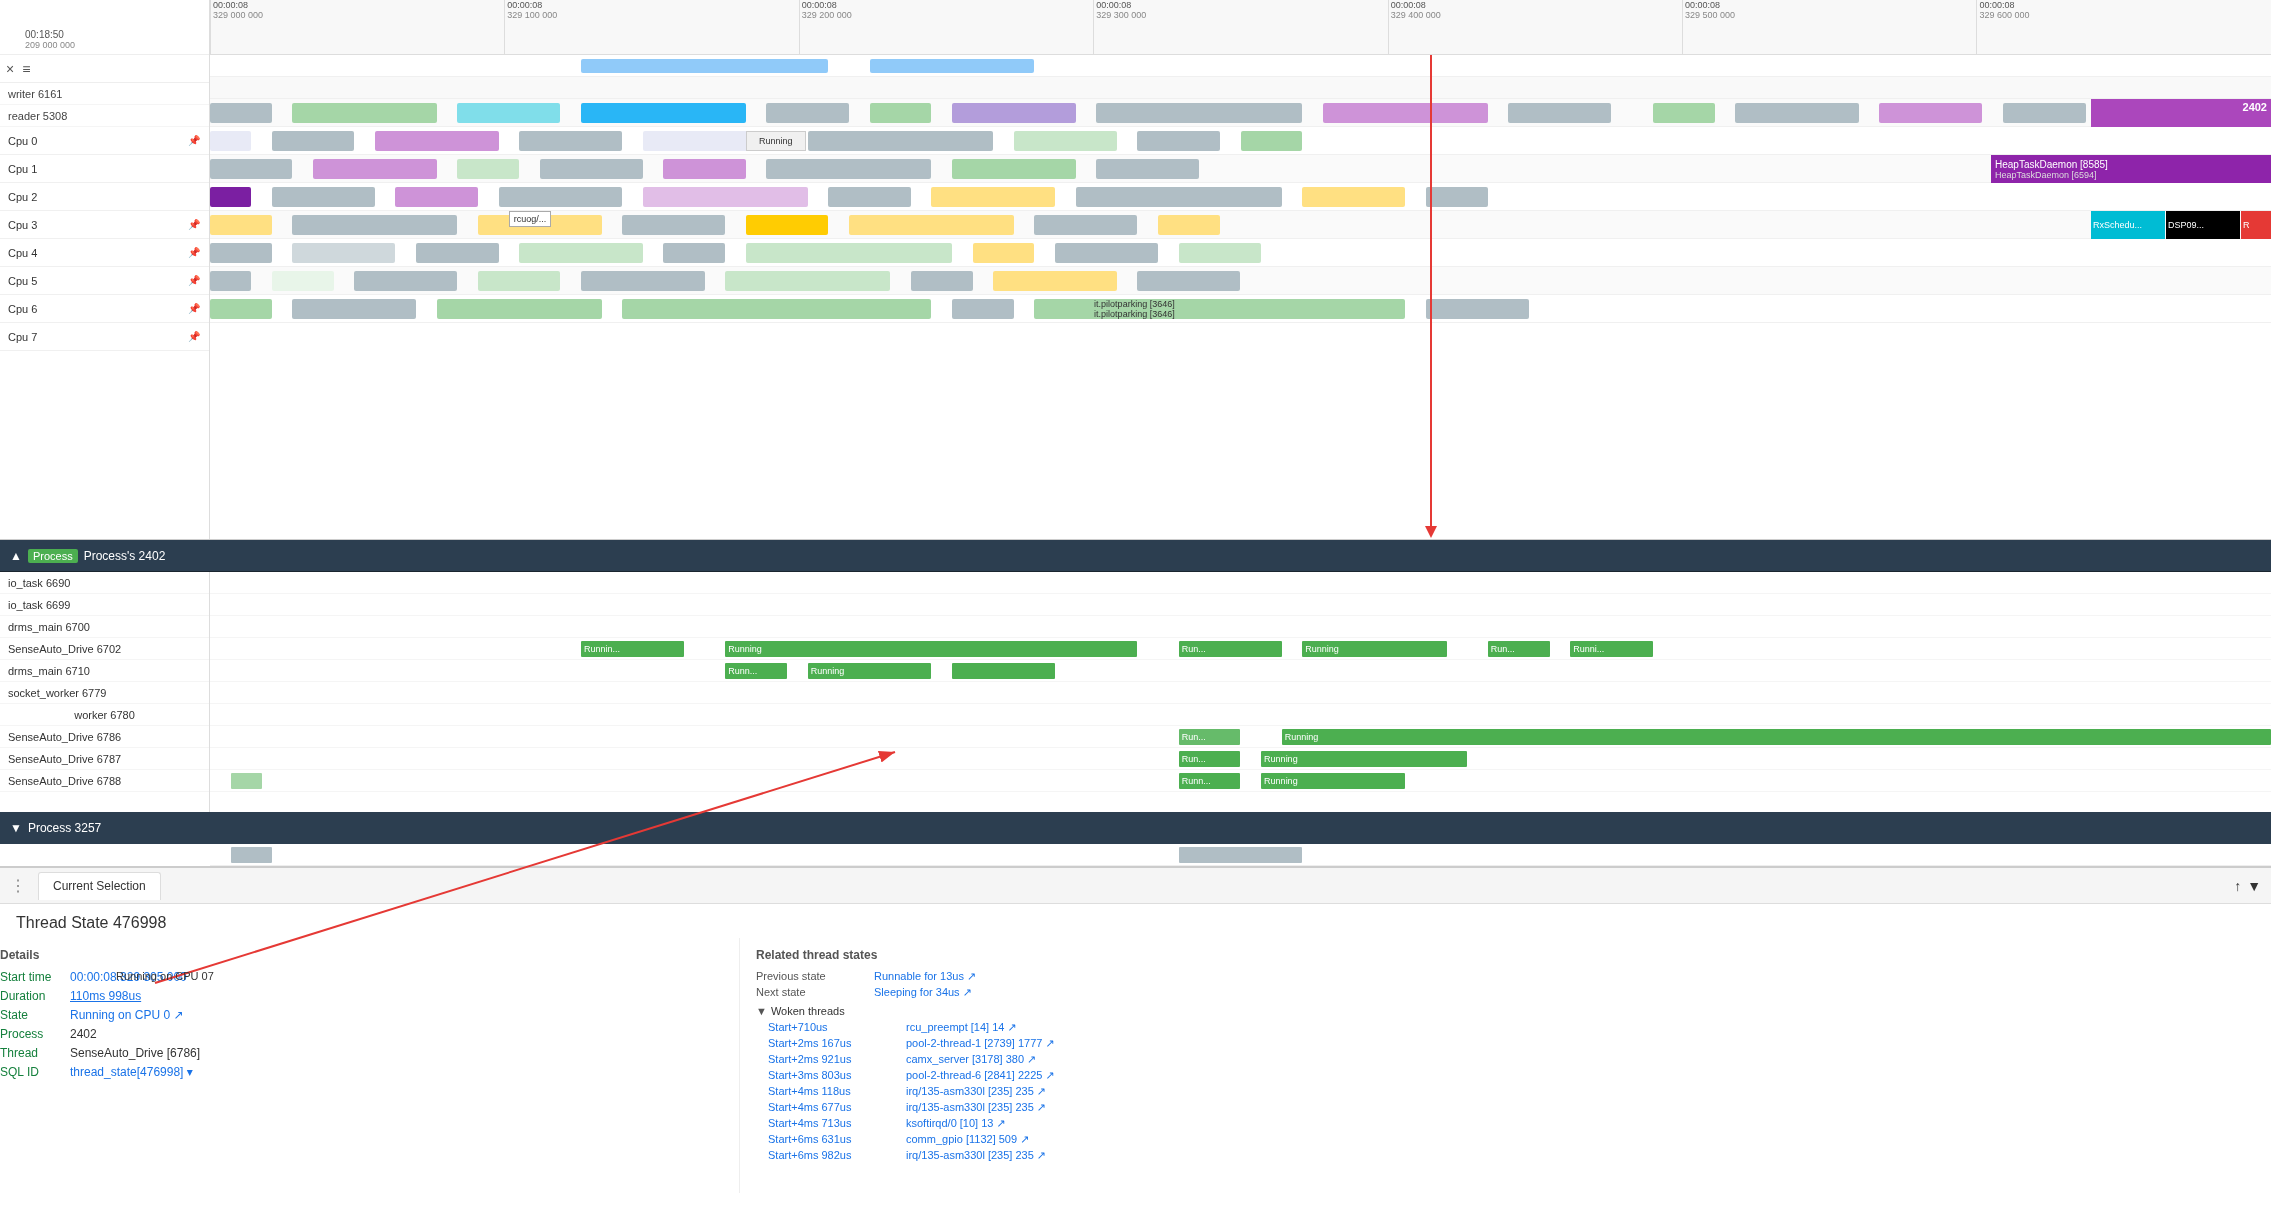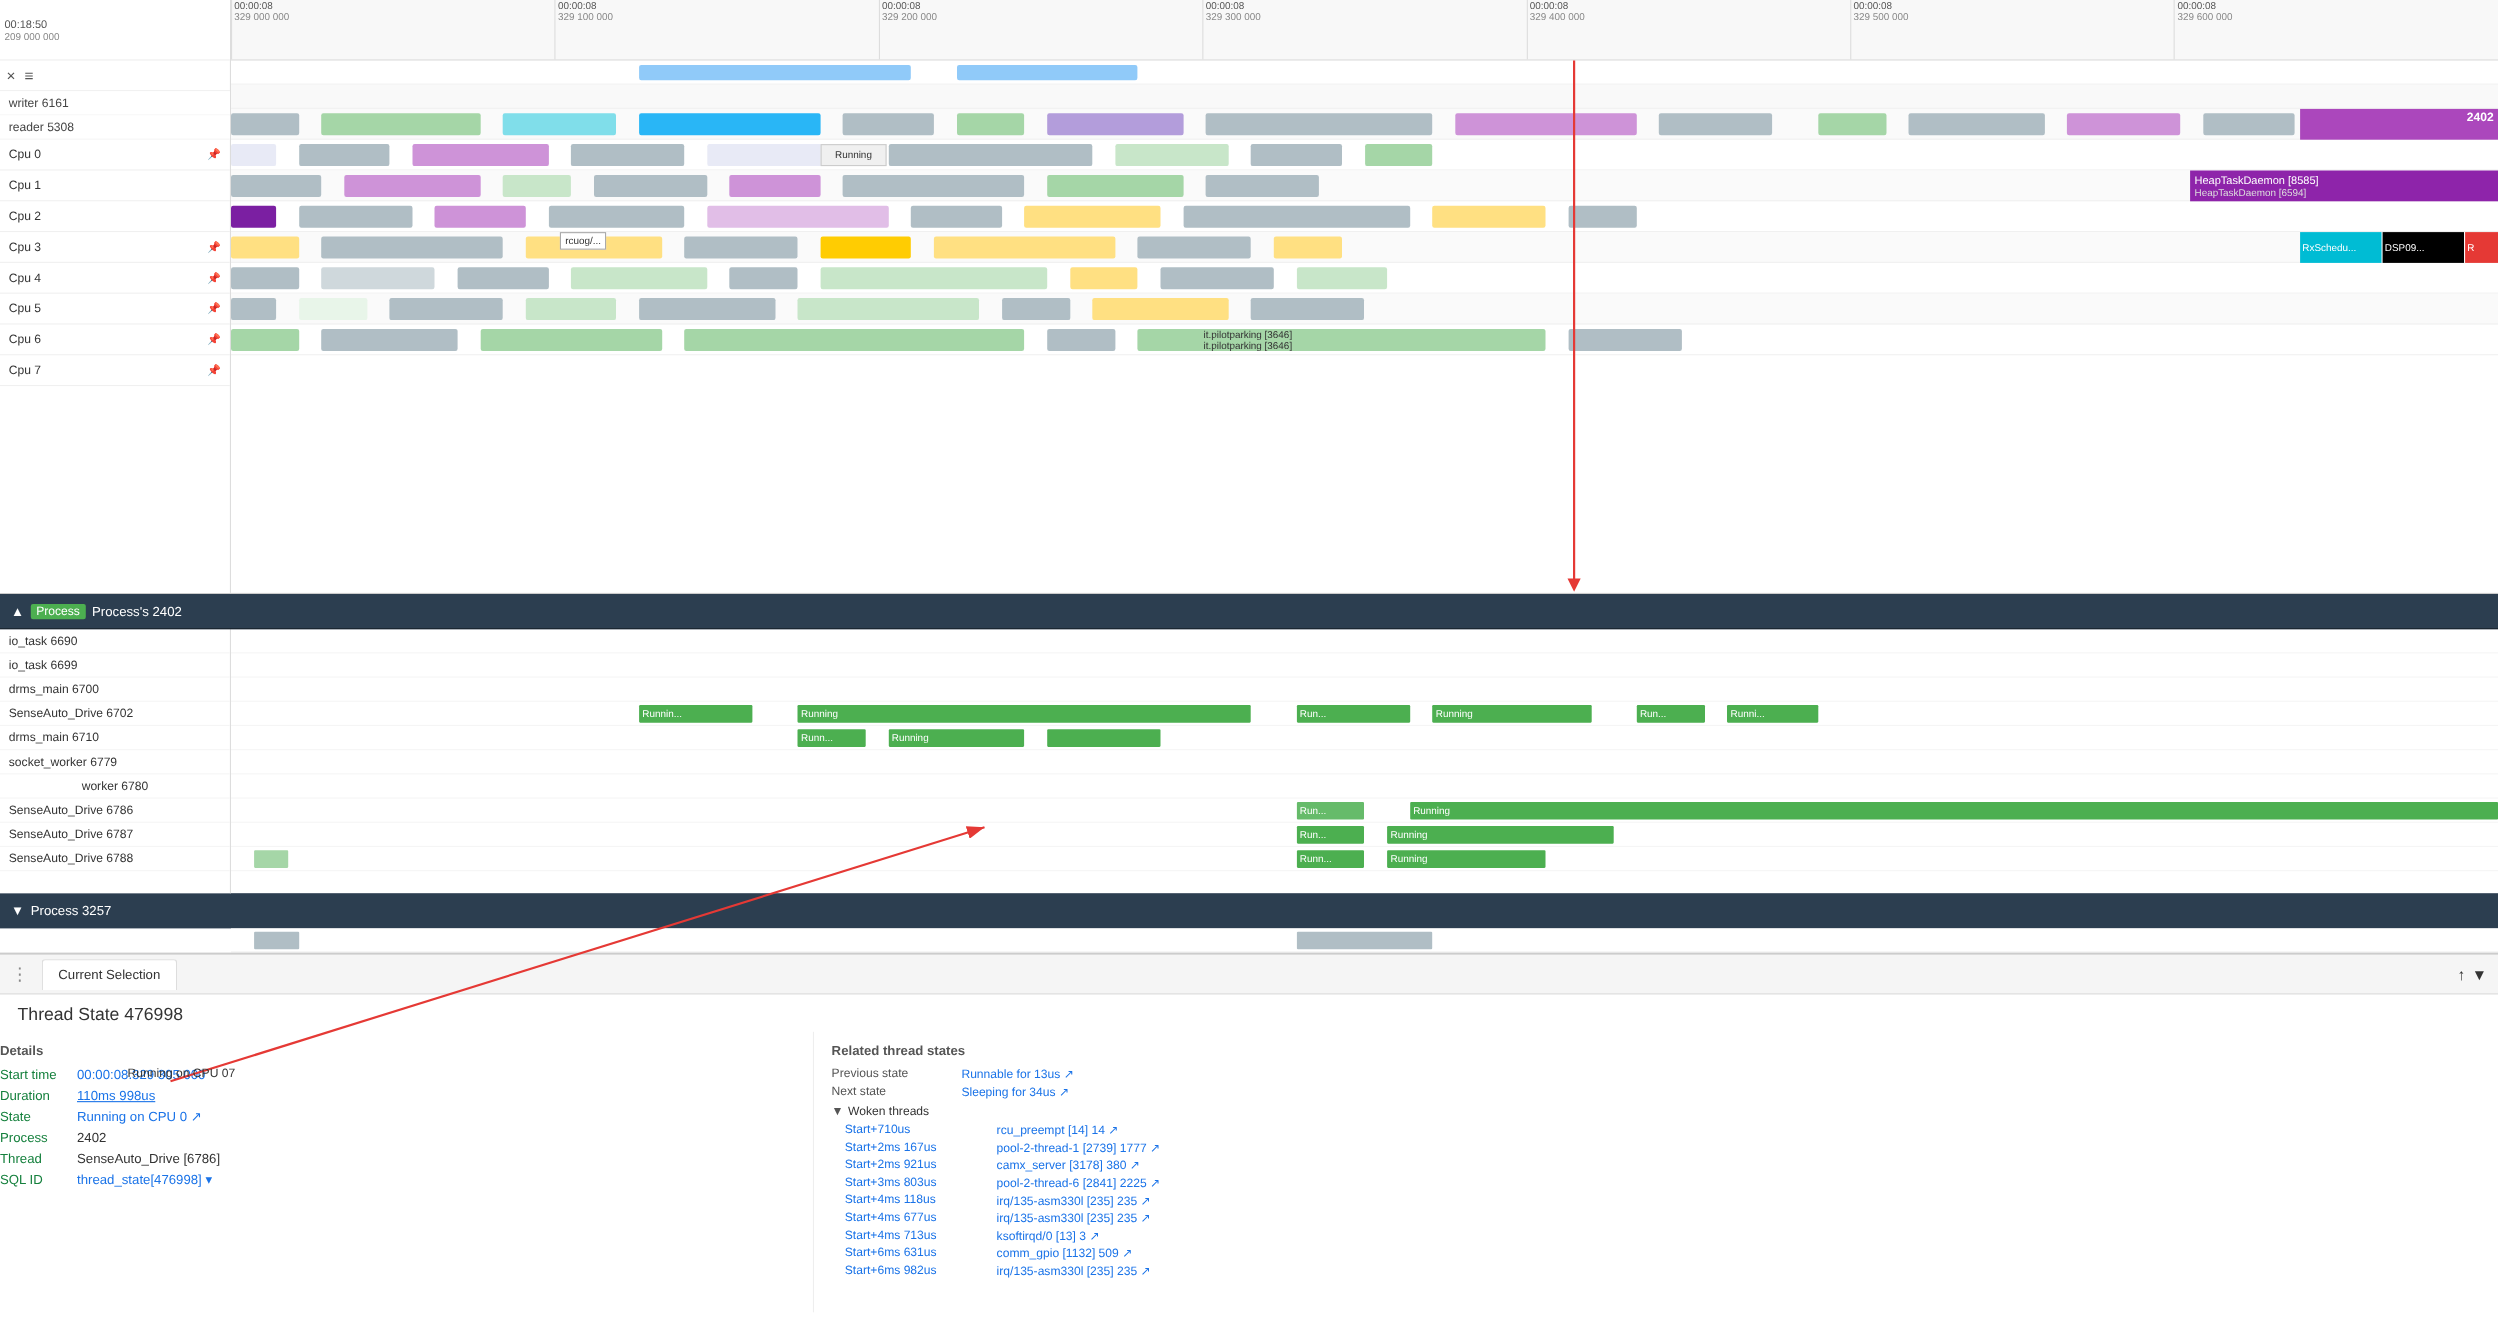--- a/index.html
+++ b/index.html
@@ -24,22 +24,22 @@
       background: #fff;
       border-right: 1px solid #ddd;
       z-index: 10;
     }
 
     .left-panel-header {
       height: 55px;
       background: #fff;
       border-bottom: 1px solid #eee;
       display: flex;
-      align-items: center;
-      padding: 4px 4px;
+      align-items: flex-end;
+      padding: 4px 25px;
       font-size: 10px;
       color: #555;
     }
 
     .left-panel-header .time-label { font-size: 10px; }
     .left-panel-header .count-label { font-size: 9px; color: #888; }
 
     .toolbar-row {
       height: 28px;
       display: flex;
@@ -723,21 +723,21 @@
         <div class="woken-row">
           <span class="woken-time">Start+4ms 118us</span>
           <span class="woken-thread">irq/135-asm330l [235] 235 ↗</span>
         </div>
         <div class="woken-row">
           <span class="woken-time">Start+4ms 677us</span>
           <span class="woken-thread">irq/135-asm330l [235] 235 ↗</span>
         </div>
         <div class="woken-row">
           <span class="woken-time">Start+4ms 713us</span>
-          <span class="woken-thread">ksoftirqd/0 [13] 3 ↗</span>
+          <span class="woken-thread">ksoftirqd/0 [10] 13 ↗</span>
         </div>
         <div class="woken-row">
           <span class="woken-time">Start+6ms 631us</span>
           <span class="woken-thread">comm_gpio [1132] 509 ↗</span>
         </div>
         <div class="woken-row">
           <span class="woken-time">Start+6ms 982us</span>
           <span class="woken-thread">irq/135-asm330l [235] 235 ↗</span>
         </div>
       </div>

